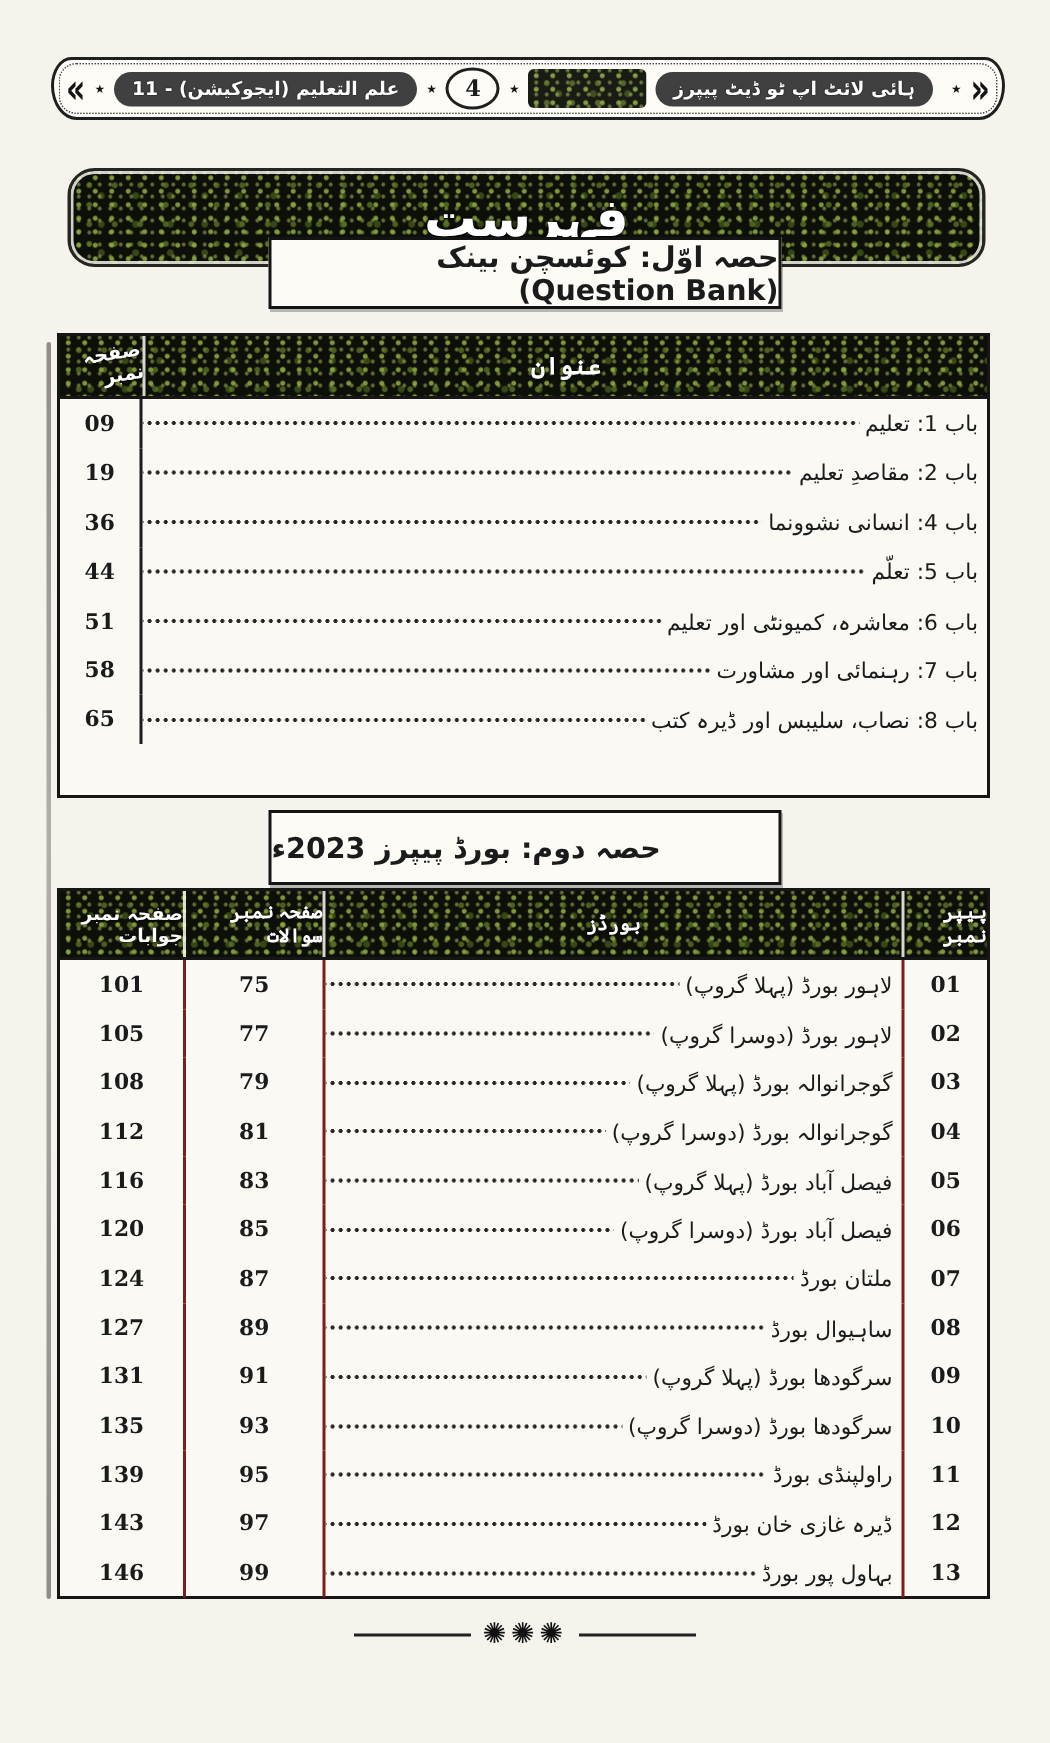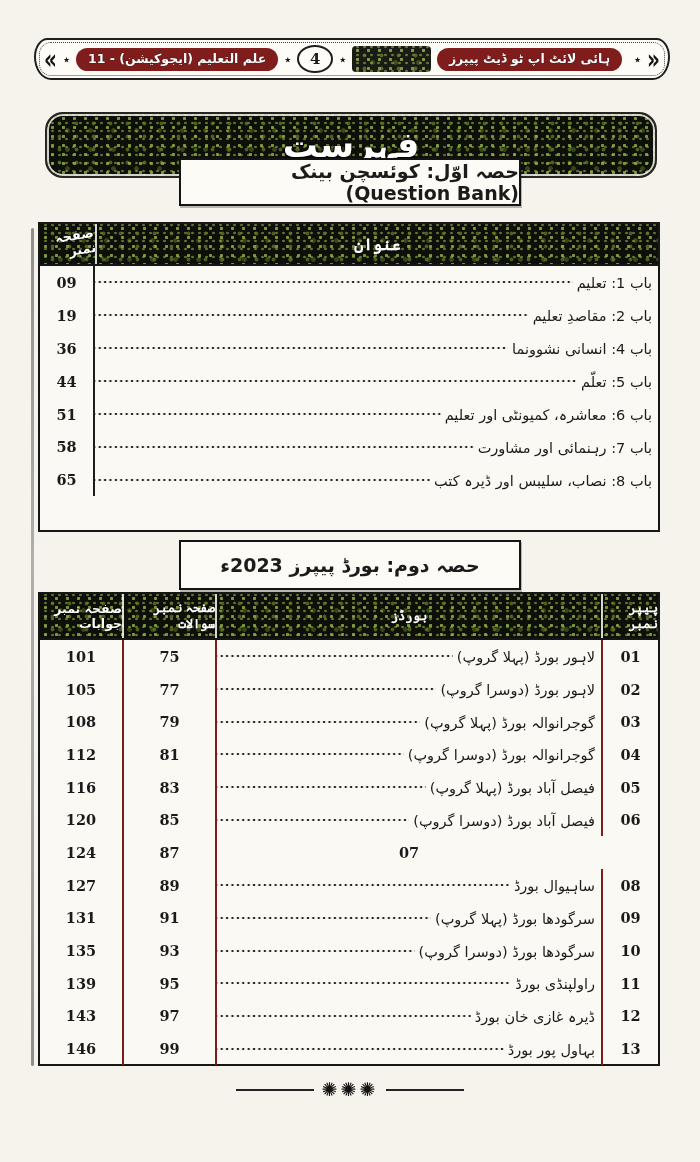--- a/index.html
+++ b/index.html
@@ -29,21 +29,21 @@
     border:2px solid #1f1f1f;
     border-radius:14px 14px 18px 18px / 20px 20px 24px 24px;
     display:flex;align-items:center;gap:6px;
     padding:0 8px;box-sizing:border-box;
   }
   .ribbon-inner-stitch{
     position:absolute;inset:2px 3px;border:1px dotted #444;border-radius:12px;pointer-events:none;
   }
   .chev{font-size:20px;font-weight:bold;line-height:1;color:#141414;transform:scaleY(1.4);}
   .pill{
-    background:#7f1d1d;color:#fff;border-radius:12px;
+    background:#404040;color:#fff;border-radius:12px;
     font-size:12.5px;font-weight:bold;
     padding:3px 12px 5px;white-space:nowrap;direction:rtl;
     text-shadow:0 0 1px #000;
   }
   .orn{font-size:13px;color:#141414;line-height:1;}
   .oval{
     border:2px solid #1f1f1f;border-radius:50%;
     width:58px;height:24px;display:flex;align-items:center;justify-content:center;
     font-family:"DejaVu Serif","Liberation Serif",serif;
     font-weight:bold;font-size:15px;background:#fdfcf7;
@@ -59,21 +59,21 @@
   }
   .banner-title{
     color:#ffffff;font-size:35px;font-weight:bold;direction:rtl;
     text-shadow:0 0 3px #000,0 1px 2px #000;
     letter-spacing:1px;
   }
   
   .section-box{
     position:absolute;left:50%;transform:translateX(-50%);
     width:338px;border:2.5px solid #141414;background:#fcfbf6;
-    display:flex;align-items:center;justify-content:center;
+    display:flex;align-items:center;justify-content:flex-end;
     direction:rtl;font-weight:bold;font-size:19px;
     box-shadow:1px 2px 0 rgba(0,0,0,.25);
   }
   #sec1-box{top:158px;height:44px;}
   #sec2-box{top:540px;height:46px;}
   
   .tbl{position:absolute;left:38px;right:40px;border:2.5px solid #161616;background:#faf9f3;}
   #table1{top:222px;height:306px;}
   #table2{top:592px;height:470px;}
   .thead{display:grid;color:#fff;border-bottom:2.5px solid #161616;}
@@ -265,20 +265,24 @@
         <div class="numcell vline-l">85</div>
         <div class="titlecell vline-l">
           <span class="row-label">فیصل آباد بورڈ (دوسرا گروپ)</span>
           <div class="leader"></div>
         </div>
         <div class="numcell vline-l">06</div>
       </div>
       <div class="trow">
         <div class="numcell">124</div>
         <div class="numcell vline-l">87</div>
+        <div class="titlecell vline-l">
+          <span class="row-label">ملتان بورڈ</span>
+          <div class="leader"></div>
+        </div>
         <div class="numcell vline-l">07</div>
       </div>
       <div class="trow">
         <div class="numcell">127</div>
         <div class="numcell vline-l">89</div>
         <div class="titlecell vline-l">
           <span class="row-label">ساہیوال بورڈ</span>
           <div class="leader"></div>
         </div>
         <div class="numcell vline-l">08</div>

